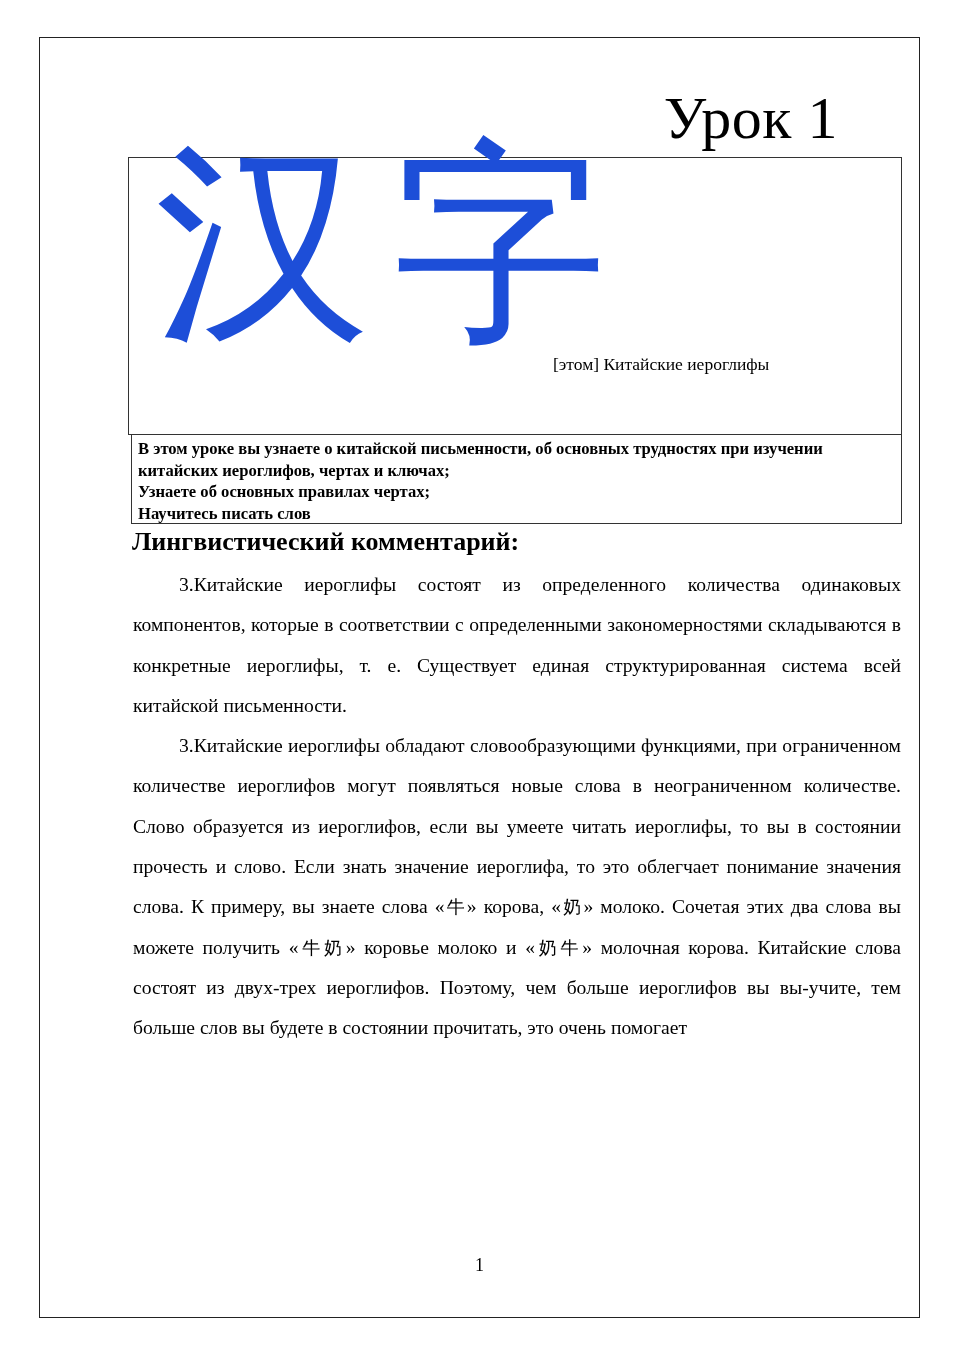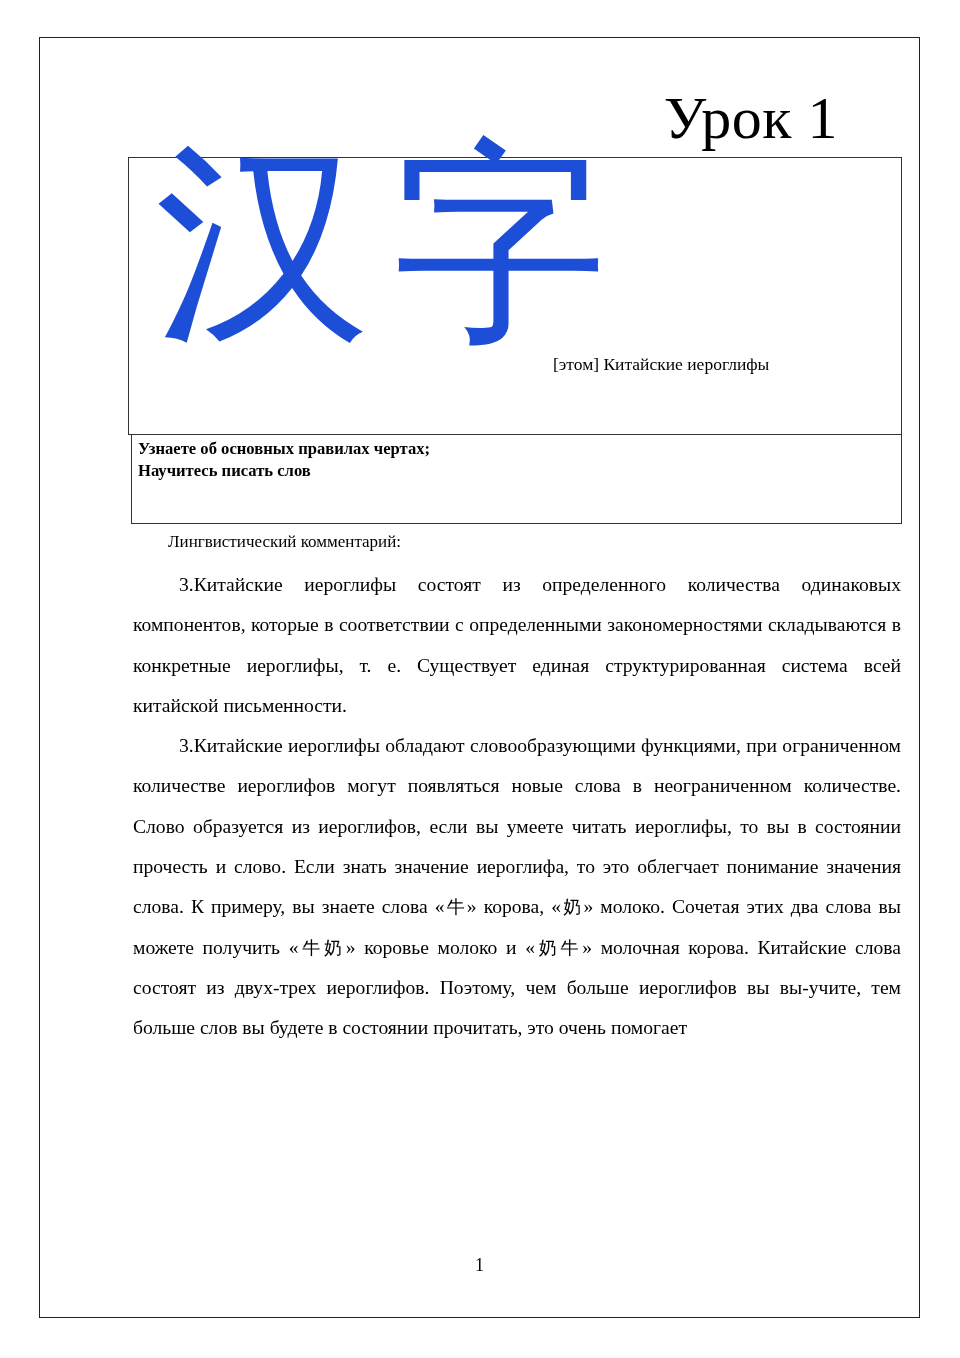--- a/index.html
+++ b/index.html
@@ -92,25 +92,24 @@
     font-family: "Liberation Serif", "DejaVu Serif", serif;
     white-space: nowrap;
   }
   .objective-line.wrap { white-space: normal; }
 
   
   #section-heading {
     position: absolute;
     left: 132px;
     top: 527px;
-    font-size: 17px;
+    font-size: 26px;
     line-height: 30px;
-    font-weight: normal;
+    font-weight: bold;
     font-family: "Liberation Serif", "DejaVu Serif", serif;
-    margin-left: 36px;
   }
 
   
   #body-text {
     position: absolute;
     left: 133px;
     top: 565px;
     width: 768px;
   }
   .para {
@@ -145,20 +144,21 @@
 <div id="page-frame"></div>
 
 <div id="lesson-title">Урок 1</div>
 
 <div id="hero-box">
   <div id="hero-hanzi">汉字</div>
   <div id="hero-gloss">[этом] Китайские иероглифы</div>
 </div>
 
 <div id="objectives-box">
+  <div class="objective-line wrap">В этом уроке вы узнаете о китайской письменности, об основных трудностях при изучении китайских иероглифов, чертах и ключах;</div>
   <div class="objective-line">Узнаете об основных правилах чертах;</div>
   <div class="objective-line">Научитесь писать слов</div>
 </div>
 
 <div id="section-heading">Лингвистический комментарий:</div>
 
 <div id="body-text">
   <p class="para">3.Китайские иероглифы состоят из определенного количества одинаковых компонентов, которые в соответствии с определенными закономерностями складываются в конкретные иероглифы, т. е. Существует единая структурированная система всей китайской письменности.</p>
   <p class="para">3.Китайские иероглифы обладают словообразующими функциями, при ограниченном количестве иероглифов могут появляться новые слова в неограниченном количестве. Слово образуется из иероглифов, если вы умеете читать иероглифы, то вы в состоянии прочесть и слово. Если знать значение иероглифа, то это облегчает понимание значения слова. К примеру, вы знаете слова «<span class="cjk">牛</span>» корова, «<span class="cjk">奶</span>» молоко. Сочетая этих два слова вы можете получить «<span class="cjk">牛奶</span>» коровье молоко и «<span class="cjk">奶牛</span>» молочная корова. Китайские слова состоят из двух-трех иероглифов. Поэтому, чем больше иероглифов вы вы-учите, тем больше слов вы будете в состоянии прочитать, это очень помогает</p>
 </div>

